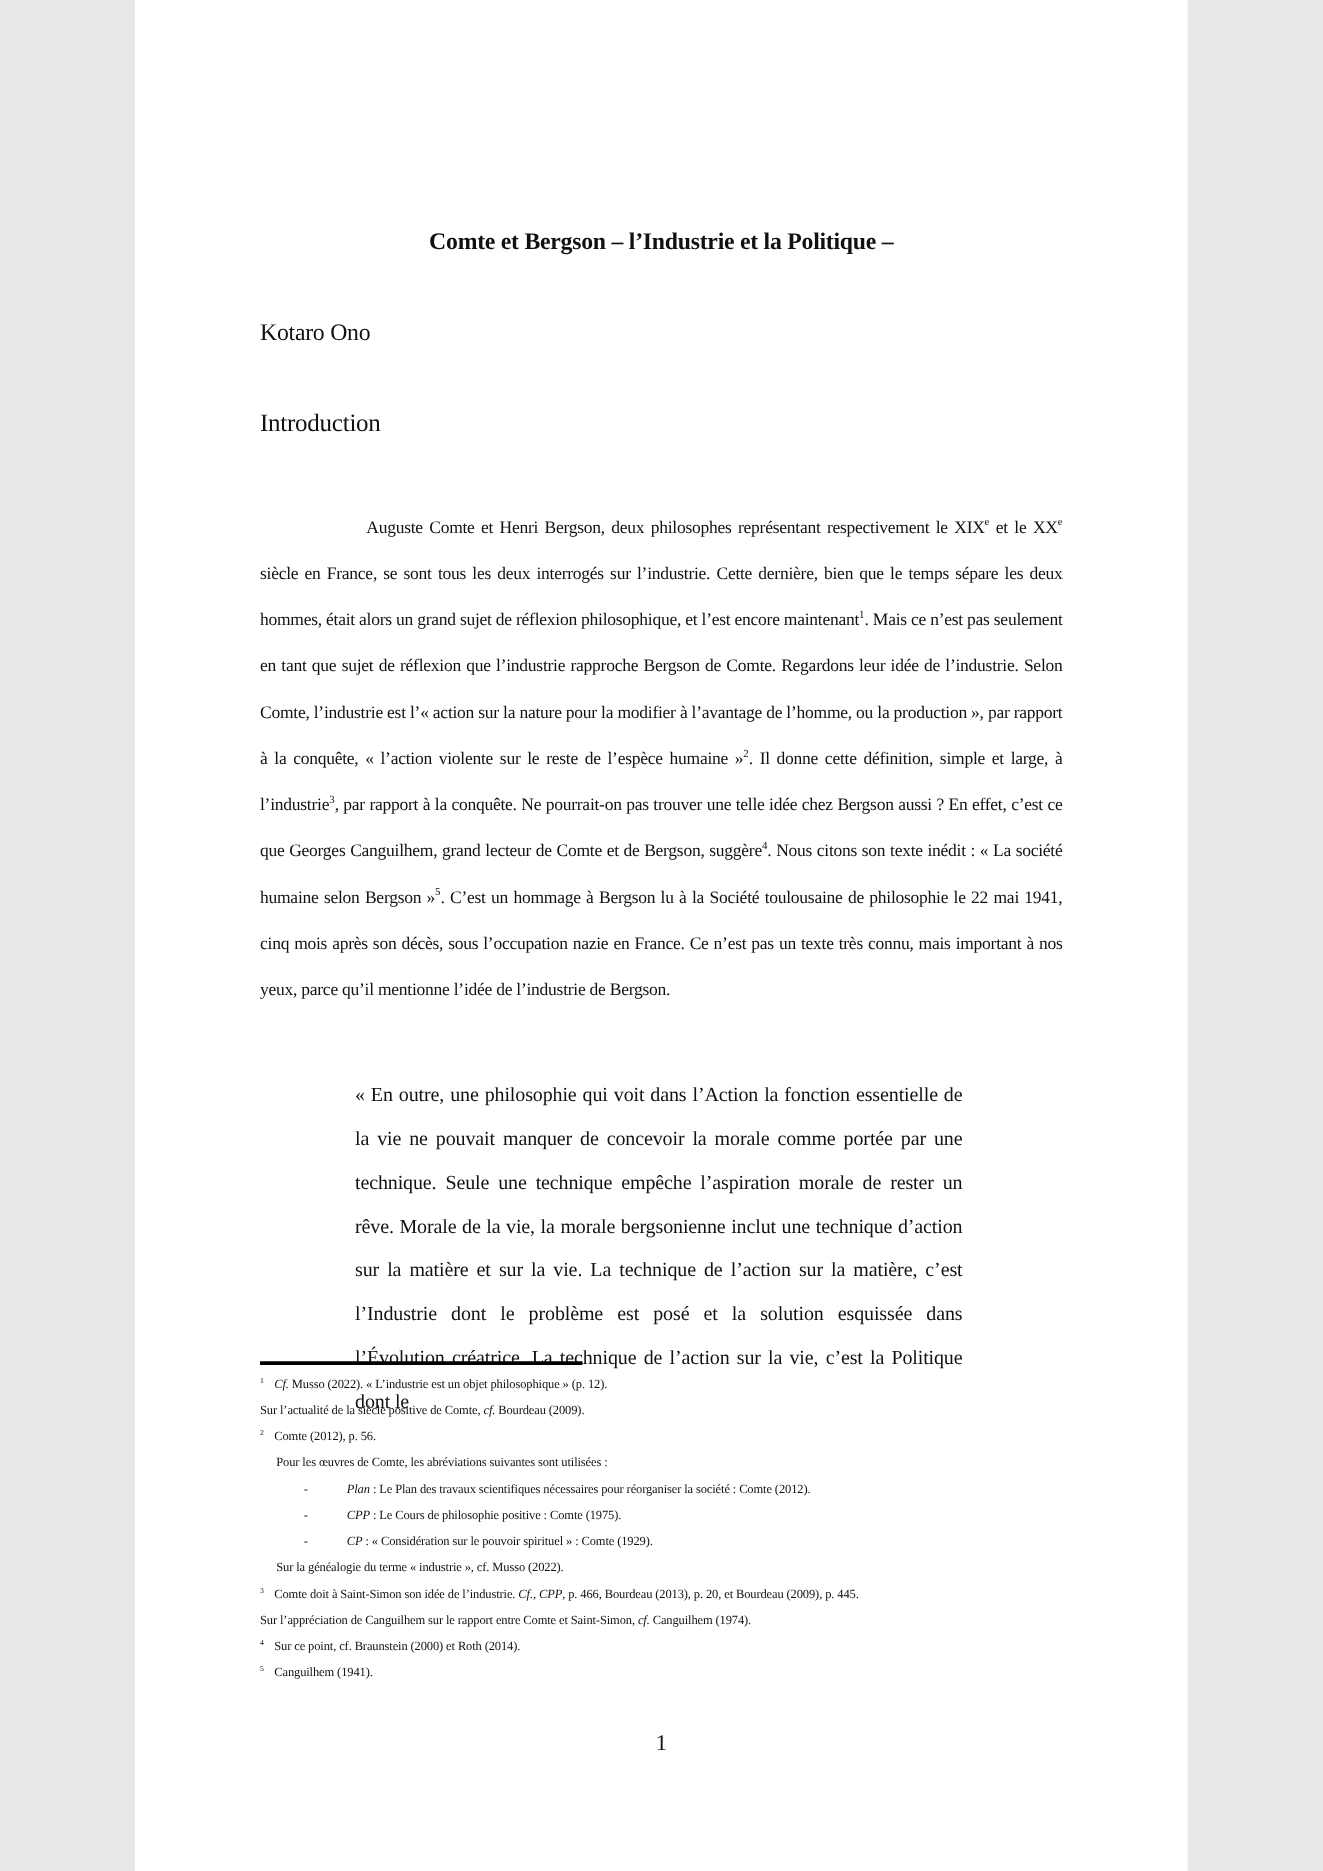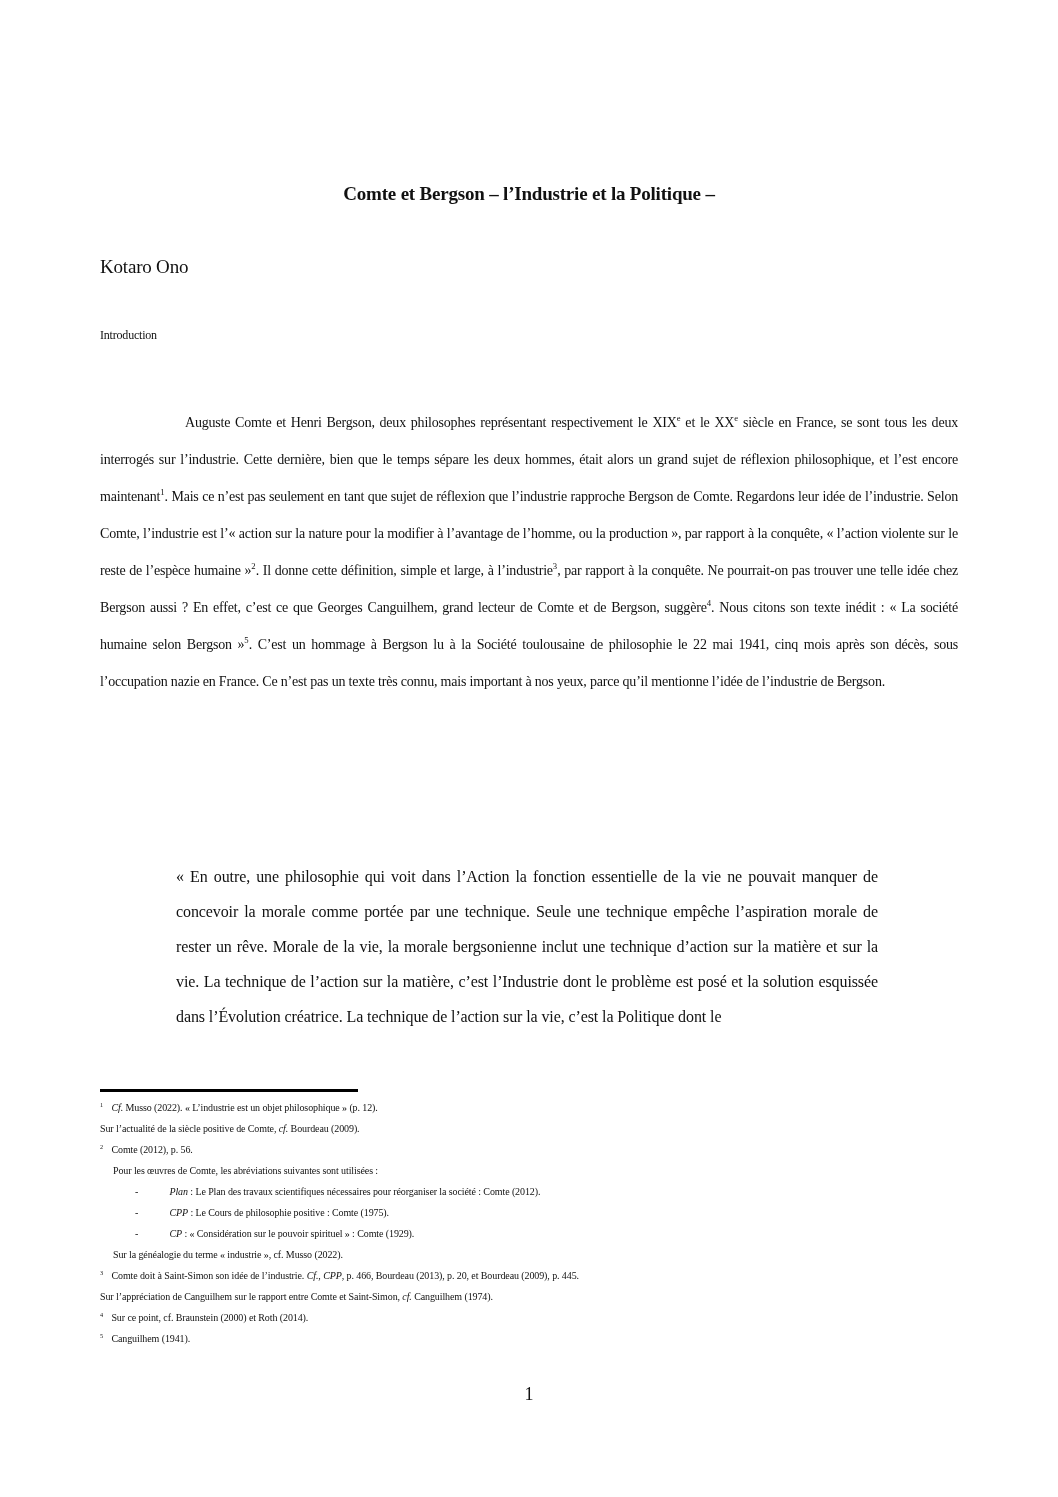--- a/index.html
+++ b/index.html
@@ -1,36 +1,36 @@
 <!DOCTYPE html>
 <html lang="fr"><head>
 <meta charset="utf-8">
 <style>
   html,body{margin:0;padding:0;background:#e8e8e8;}
   .page{
     position:relative;
-    width:1058px;height:1497px;
+    width:842px;height:1497px;
     margin:0 auto;
     background:#ffffff;
     font-family:"Liberation Serif","DejaVu Serif",serif;
     color:#111;
     overflow:hidden;
   }
   .content{position:absolute;left:100px;right:100px;top:0;bottom:0;}
   .doc-title{
     position:absolute;top:183px;left:0;right:0;
     text-align:center;font-weight:bold;font-size:19px;letter-spacing:-0.2px;
   }
   .doc-author{
     position:absolute;top:256px;left:0;right:0;
     font-size:19px;letter-spacing:-0.2px;
   }
   .section-heading{
     position:absolute;top:328px;left:0;
-    font-size:12px;letter-spacing:-0.2px;
+    font-size:20px;letter-spacing:-0.2px;
   }
   .intro-paragraph{
     position:absolute;top:390px;left:0;right:0;
     font-size:14px;line-height:37px;letter-spacing:-0.2px;
     text-align:justify;text-indent:85px;
   }
   .quote-block{
     position:absolute;top:843px;left:76px;right:80px;
     font-size:16px;line-height:35px;letter-spacing:-0.1px;
     text-align:justify;

